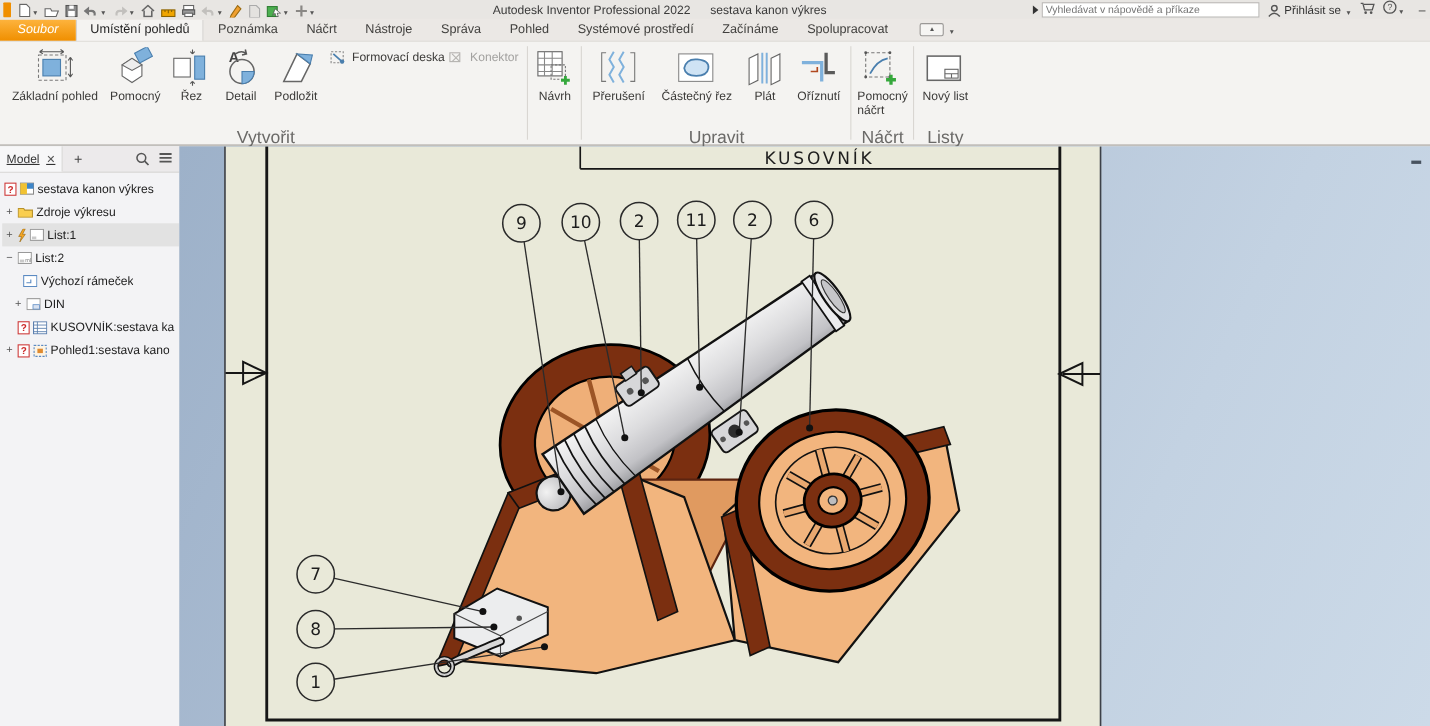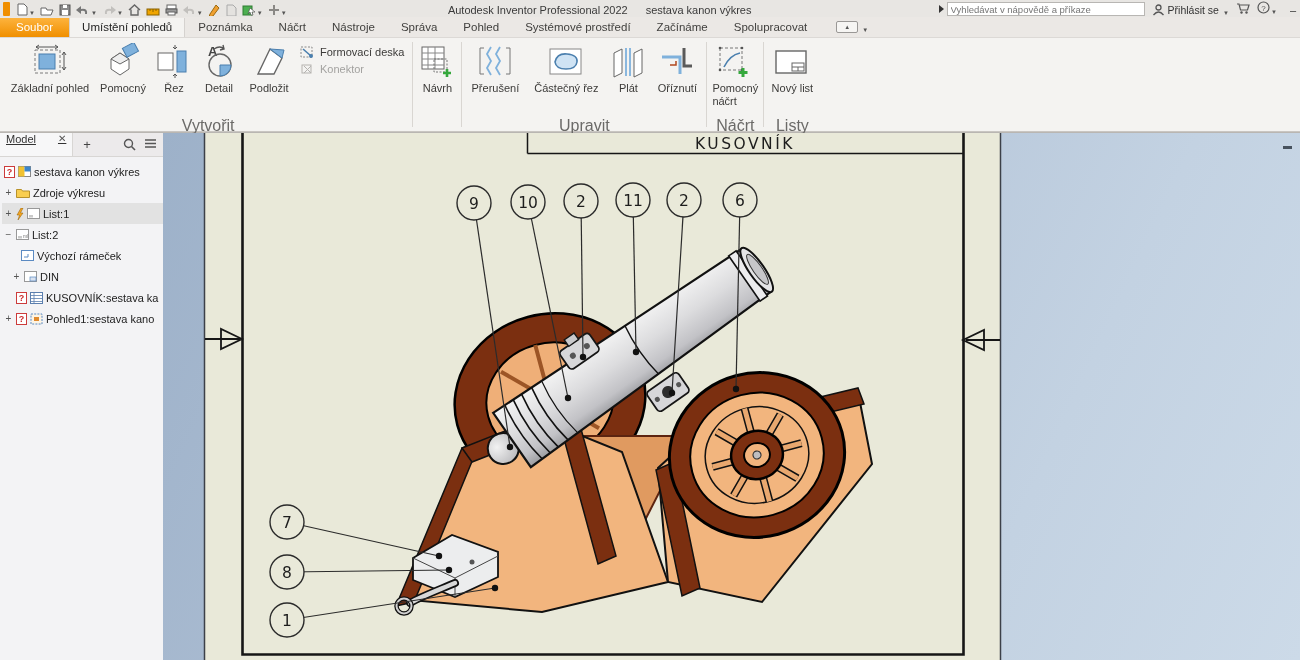--- a/index.html
+++ b/index.html
@@ -20,49 +20,49 @@
     border-left:5px solid #333; }
   .search-input { width:198px; height:14px; font-size:9.5px; border:1px solid #b8b6b3;
     background:#fff; padding:0 3px; color:#444; font-family:"Liberation Sans",sans-serif;}
   .signin { display:flex; align-items:center; gap:3px; font-size:10.5px; color:#333; }
   .minbtn { font-size:11px; color:#333; margin-left:6px; }
 
   
   .tabbar { height:21px; background:#ebe8e5; display:flex; align-items:flex-end;
     border-bottom:1px solid #dcd9d6; }
   .rtab { padding:3px 13px 4px; font-size:11.5px; color:#41403e; white-space:nowrap; }
-  .rtab.orange { background:linear-gradient(#fdb33d,#f08f00); color:#fff; padding:3px 16px 4px; }
+  .rtab.orange { background:linear-gradient(#fdb33d,#f08f00); color:#fff; padding:3px 16px 4px;font-style:italic; }
   .rtab.active { background:#f4f3f1; color:#1e1e1e; box-shadow:inset 1px 0 #d5d2cf, inset -1px 0 #d5d2cf; }
   .ribbon-collapse { margin-left:16px; display:flex; align-items:center; gap:3px; padding-bottom:4px;}
   .rc-box { width:22px; height:12px; border:1px solid #9a9896; border-radius:2px; background:#f6f5f3;
     font-size:6px; color:#555; text-align:center; line-height:11px;}
 
   
   .ribbon { height:94px; background:#f4f3f1; border-bottom:1px solid #c9c6c2;
     display:flex; align-items:stretch; padding-left:6px; }
   .rgroup { display:flex; flex-direction:column; }
   .rgroup-content { flex:1; display:flex; align-items:flex-start; padding-top:3px; }
   .rgroup-label { height:15px; font-size:16px; color:#6b6a68; text-align:center; padding-top:1px;}
   .rsep { width:1px; background:#d9d6d2; margin:4px 2px 4px 2px; }
   .bigbtn { display:flex; flex-direction:column; align-items:center; padding:1px 3px;
     min-width:40px; }
   .bigbtn .bicon { width:38px; height:40px; display:flex; align-items:center; justify-content:center; }
   .bigbtn .blabel { font-size:11px; color:#3c3b39; line-height:1.15; white-space:pre-line;}
-  .smallcol { display:flex; flex-direction:column; gap:3px; padding:4px 6px 0 4px; }
+  .smallcol { display:flex; flex-direction:row; gap:3px; padding:4px 6px 0 4px; }
   .smallbtn { display:flex; align-items:center; gap:4px; font-size:11px; color:#3c3b39; }
   .smallbtn.disabled { color:#a3a2a0; }
   .ddcaret { font-size:6px; color:#4c4b49; margin-top:1px; }
 
   
   .main { display:flex; height:528px; border-top:1px solid #b9b6b2; }
   .browser { width:163px; background:#f3f3f5; display:flex; flex-direction:column; }
   .btabs { height:24px; background:#eceaeb; display:flex; align-items:center;
     border-bottom:1px solid #d8d6d4; font-size:11px; color:#333; }
   .btab { background:#f7f7f8; border-right:1px solid #d8d6d4; height:100%;
-    display:flex; align-items:flex-start; padding:0 6px; gap:22px;text-decoration:underline; }
+    display:flex; align-items:center; padding:0 6px; gap:6px;text-decoration:underline; }
   .bclose { color:#555; font-size:10px; }
   .bplus { padding:0 10px; color:#444; font-size:13px; }
   .bicons-right { margin-left:auto; display:flex; gap:8px; padding-right:6px; color:#444; }
   .tree { padding:4px 0 0 2px; font-size:11px; color:#222; overflow:hidden; }
   .trow { display:flex; align-items:center; height:21px; white-space:nowrap; overflow:hidden; gap:3px;
     padding-left:2px; }
   .trow.sel { background:#e2e2e2; }
   .texp { width:9px; text-align:center; font-size:10px; color:#555; flex:none; }
   .tind { width:14px; flex:none; }
   .qmark { flex:none; width:11px; height:12px; border:1px solid #cc3b3b; color:#cc2a2a; background:#fff;

